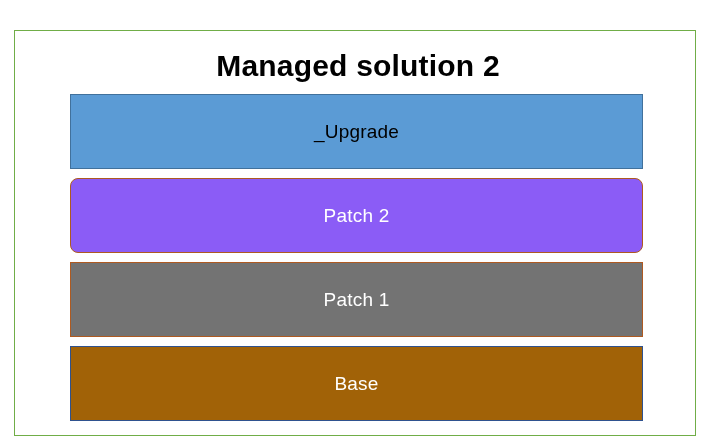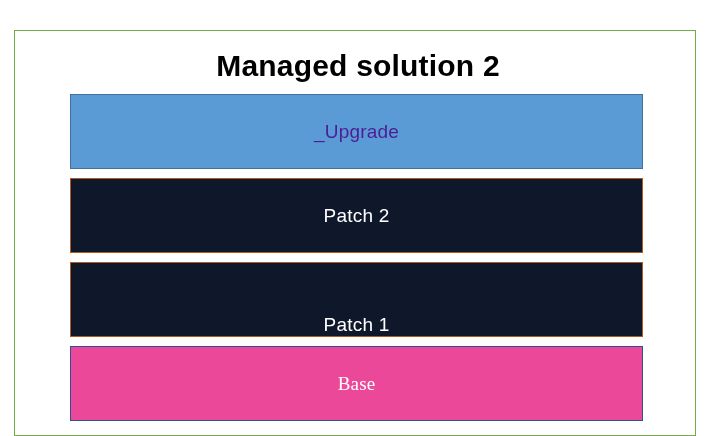--- a/index.html
+++ b/index.html
@@ -63,25 +63,25 @@
 </head>
 <body>
 
 <div class="canvas" style="background: rgb(255, 255, 255);">
   <div class="frame" style="border-color: rgb(112, 173, 71);"></div>
 
   <div class="title" style="color: rgb(0, 0, 0);">Managed solution 2</div>
 
   <div class="layers">
     <div class="layer" style="background: rgb(91, 155, 213); border-color: rgb(65, 113, 156);">
-      <span class="layer-label" style="color: #4c1d95;">_Upgrade</span>
+      <span class="layer-label" style="color: #000000;">_Upgrade</span>
     </div>
-    <div class="layer" style="background: #0f172a; border-color: rgb(174, 90, 33);">
+    <div class="layer" style="background: #8b5cf6; border-color: rgb(174, 90, 33); border-radius: 8px;">
       <span class="layer-label" style="color: rgb(255, 255, 255);">Patch 2</span>
     </div>
-    <div class="layer" style="background: #0f172a; border-color: rgb(174, 90, 33); align-items: flex-end;">
+    <div class="layer" style="background: #737373; border-color: rgb(174, 90, 33);">
       <span class="layer-label" style="color: rgb(255, 255, 255);">Patch 1</span>
     </div>
-    <div class="layer" style="background: #ec4899; border-color: rgb(47, 82, 143); font-family: Liberation Serif, serif;">
+    <div class="layer" style="background: #a16207; border-color: rgb(47, 82, 143);">
       <span class="layer-label" style="color: rgb(255, 255, 255);">Base</span>
     </div>
   </div>
 </div>
 
 </body></html>

